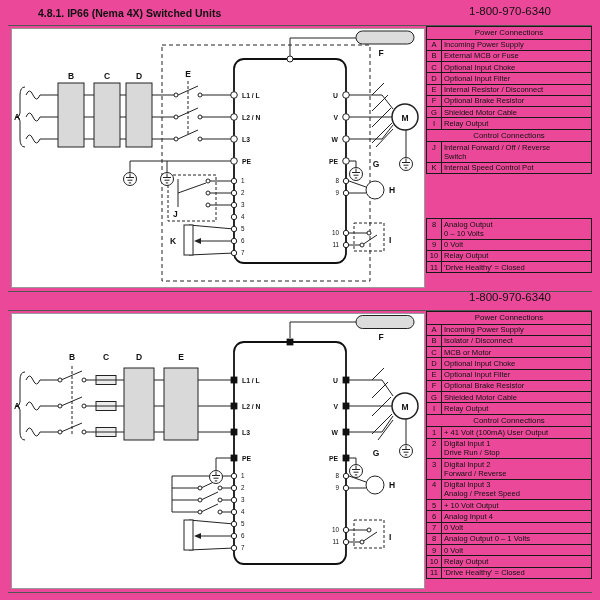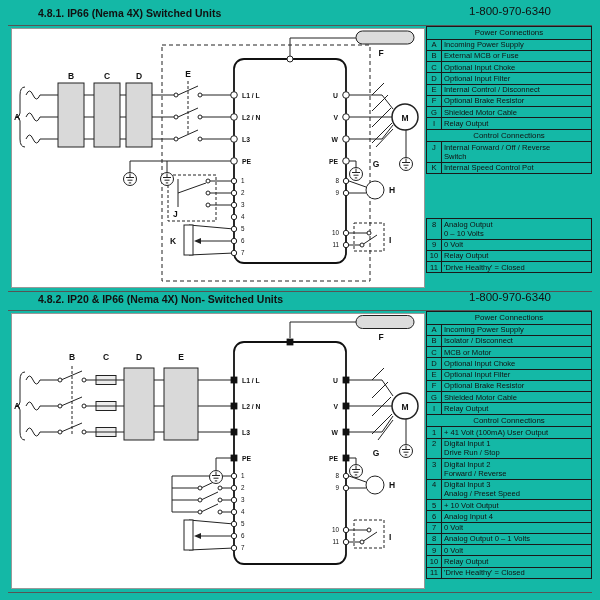--- a/index.html
+++ b/index.html
@@ -1,16 +1,16 @@
 <!DOCTYPE html>
 <html><head>
 <meta charset="utf-8">
 <style>
   html,body{margin:0;padding:0;background:#e8e8e8}
-  .page{position:relative;width:600px;height:600px;background:#14b8a6;margin:0 auto;
+  .page{position:relative;width:600px;height:600px;background:#ec4899;margin:0 auto;
         font-family:"Liberation Sans",sans-serif;color:#111;overflow:hidden}
   .sec-title{position:absolute;font-size:10.5px;font-weight:bold;white-space:nowrap}
   .phone{position:absolute;width:168px;text-align:center;font-size:11.5px;font-weight:normal;white-space:nowrap}
   .rule{position:absolute;left:8px;width:584px;height:0;border-top:1px solid #555}
   .dbox{position:absolute;border:1px solid #999;background:#fff;box-sizing:border-box}
   .tcol{position:absolute;width:166px}
   table.ctable{border-collapse:collapse;width:166px;font-size:7.6px;line-height:1.22;color:#111;table-layout:auto}
   .ctable td{border:1px solid #1a1a1a;padding:0.5px 2px;vertical-align:top}
   .ctable tr.hdr td{text-align:center;font-weight:normal;font-size:7.9px;padding:1px 2px}
   .ctable td[data-name="row-key"]{width:12px;text-align:center;padding-left:1px;padding-right:1px}
@@ -173,21 +173,21 @@
           <tr data-name="table-row">
             <td data-name="row-key">C</td>
             <td data-name="row-desc">Optional Input Choke</td>
           </tr>
           <tr data-name="table-row">
             <td data-name="row-key">D</td>
             <td data-name="row-desc">Optional Input Filter</td>
           </tr>
           <tr data-name="table-row">
             <td data-name="row-key">E</td>
-            <td data-name="row-desc">Internal Control / Disconnect</td>
+            <td data-name="row-desc">Internal Resistor / Disconnect</td>
           </tr>
           <tr data-name="table-row">
             <td data-name="row-key">F</td>
             <td data-name="row-desc">Optional Brake Resistor</td>
           </tr>
           <tr data-name="table-row">
             <td data-name="row-key">G</td>
             <td data-name="row-desc">Shielded Motor Cable</td>
           </tr>
           <tr data-name="table-row">
@@ -227,21 +227,20 @@
           </tr>
           <tr data-name="table-row">
             <td data-name="row-key">11</td>
             <td data-name="row-desc">'Drive Healthy' = Closed</td>
           </tr>
         </tbody>
     </table>
   </div>
 
   <div class="rule" style="top:291px" data-name="rule-section-divider"></div>
-  <div class="sec-title" style="left:38px;top:293px" data-name="section2-title">4.8.2. IP20 &amp; IP66 (Nema 4X) Non- Switched Units</div>
   <div class="phone" style="left:426px;top:291px" data-name="section2-phone">1-800-970-6340</div>
   <div class="rule" style="top:310px" data-name="rule-section2-top"></div>
 
   <div class="dbox" style="left:11px;top:313px;width:414px;height:276px" data-name="diagram-box-nonswitched">
     <svg width="412" height="272" viewBox="0 0 412 272" data-name="wiring-diagram-nonswitched">
       <defs>
         <g id="earth2" data-name="earth-ground-icon">
           <circle cx="0" cy="0" r="6.5" fill="#fff" stroke="#222" stroke-width="1"></circle>
           <path d="M0,-5.5 V-1.5 M-4,-1.5 H4 M-2.5,1.2 H2.5 M-1.2,3.9 H1.2" stroke="#222" stroke-width="1" fill="none"></path>
         </g>

